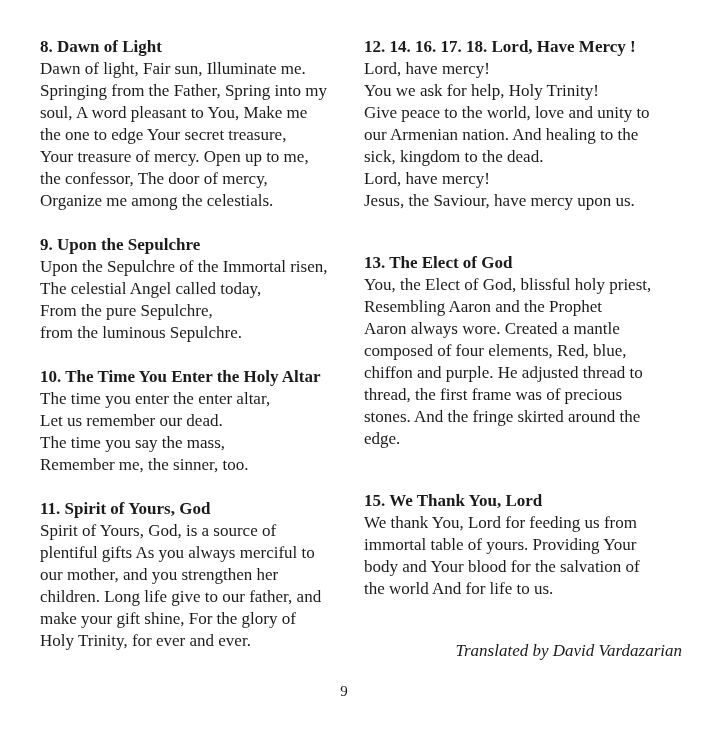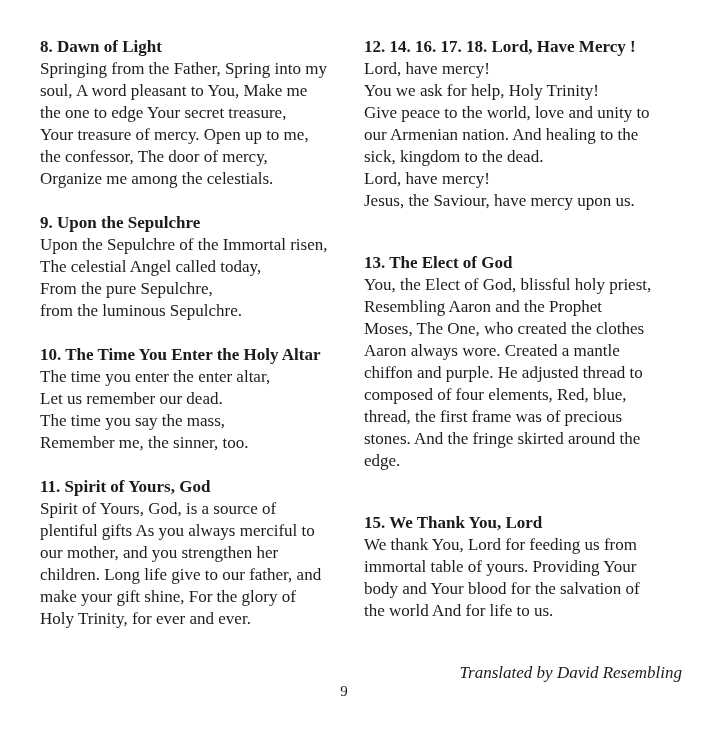--- a/index.html
+++ b/index.html
@@ -50,20 +50,21 @@
   }
 </style>
 </head>
 <body>
 
 <div class="page">
 
   <div class="col col-left">
       <section class="song-section">
         <div class="song-heading">8. Dawn of Light</div>
+        <div class="song-line">Dawn of light, Fair sun, Illuminate me.</div>
         <div class="song-line">Springing from the Father, Spring into my</div>
         <div class="song-line">soul, A word pleasant to You, Make me</div>
         <div class="song-line">the one to edge Your secret treasure,</div>
         <div class="song-line">Your treasure of mercy. Open up to me,</div>
         <div class="song-line">the confessor, The door of mercy,</div>
         <div class="song-line">Organize me among the celestials.</div>
       </section>
       <section class="song-section">
         <div class="song-heading">9. Upon the Sepulchre</div>
         <div class="song-line">Upon the Sepulchre of the Immortal risen,</div>
@@ -98,34 +99,33 @@
           <div class="song-line">Give peace to the world, love and unity to</div>
           <div class="song-line">our Armenian nation. And healing to the</div>
           <div class="song-line">sick, kingdom to the dead.</div>
           <div class="song-line">Lord, have mercy!</div>
           <div class="song-line">Jesus, the Saviour, have mercy upon us.</div>
         </section>
         <section class="song-section">
           <div class="song-heading">13. The Elect of God</div>
           <div class="song-line">You, the Elect of God, blissful holy priest,</div>
           <div class="song-line">Resembling Aaron and the Prophet</div>
-          <div class="song-line">Moses, The One, who created the clothes</div>
           <div class="song-line">Aaron always wore. Created a mantle</div>
+          <div class="song-line">composed of four elements, Red, blue,</div>
           <div class="song-line">chiffon and purple. He adjusted thread to</div>
-          <div class="song-line">composed of four elements, Red, blue,</div>
           <div class="song-line">thread, the first frame was of precious</div>
           <div class="song-line">stones. And the fringe skirted around the</div>
           <div class="song-line">edge.</div>
         </section>
         <section class="song-section">
           <div class="song-heading">15. We Thank You, Lord</div>
           <div class="song-line">We thank You, Lord for feeding us from</div>
           <div class="song-line">immortal table of yours. Providing Your</div>
           <div class="song-line">body and Your blood for the salvation of</div>
           <div class="song-line">the world And for life to us.</div>
         </section>
       </div>
-    <div class="translator">Translated by David Resembling</div>
+    <div class="translator">Translated by David Vardazarian</div>
   </div>
 
   <div class="page-footer">9</div>
 
 </div>
 
 </body></html>

